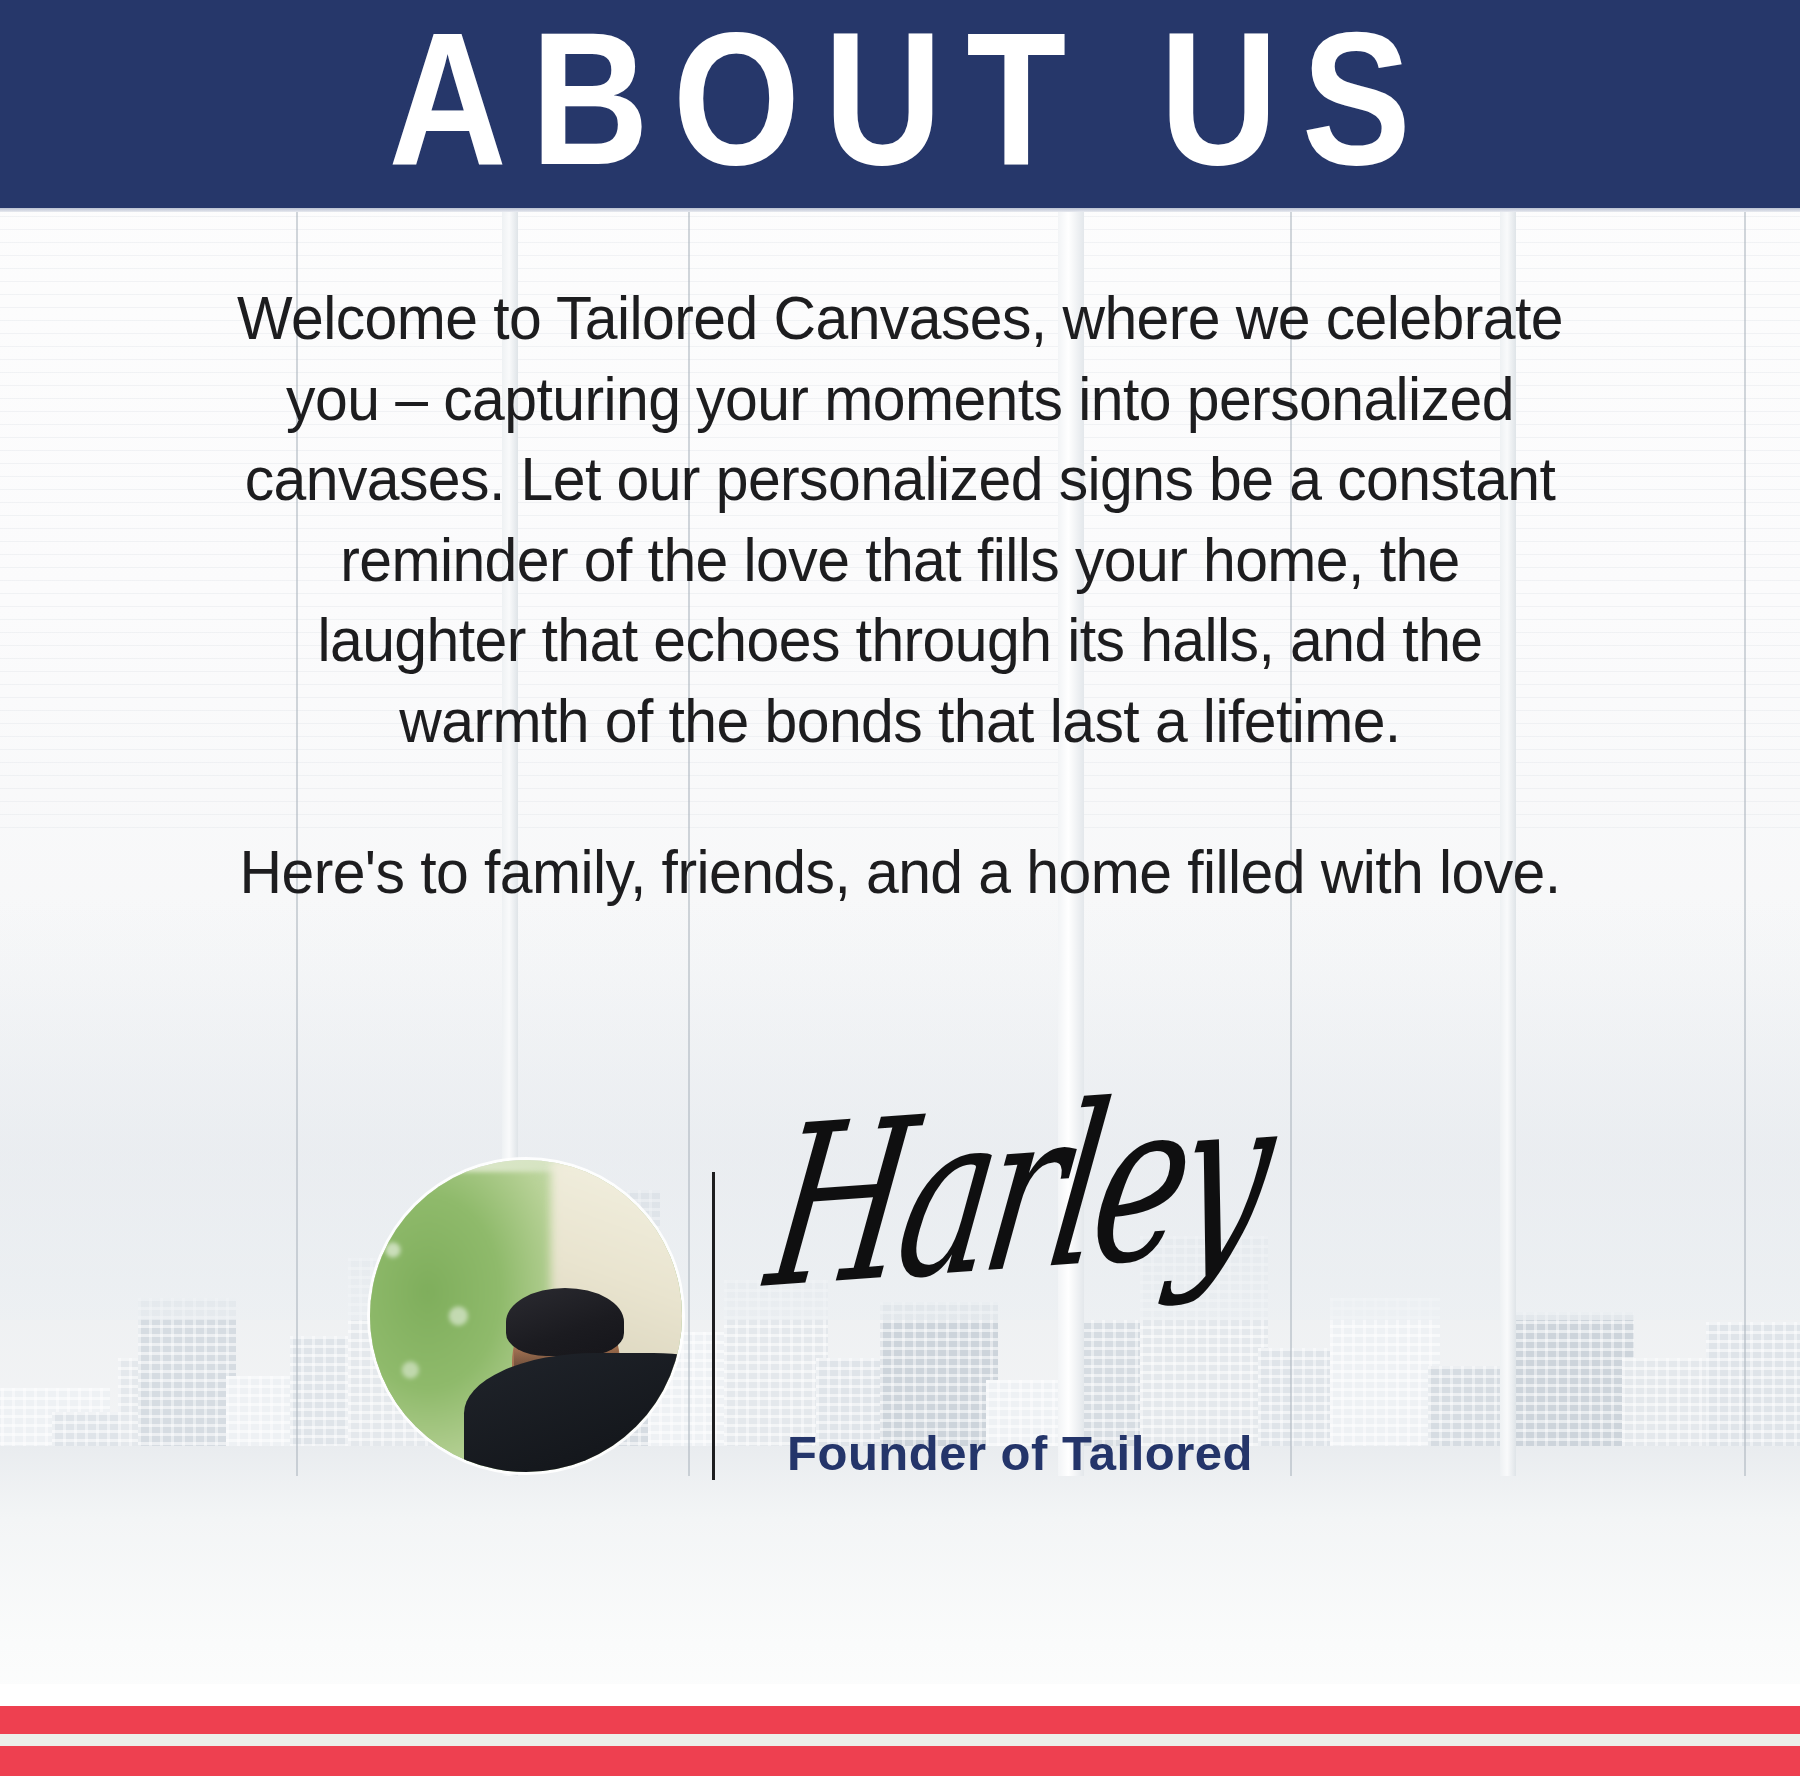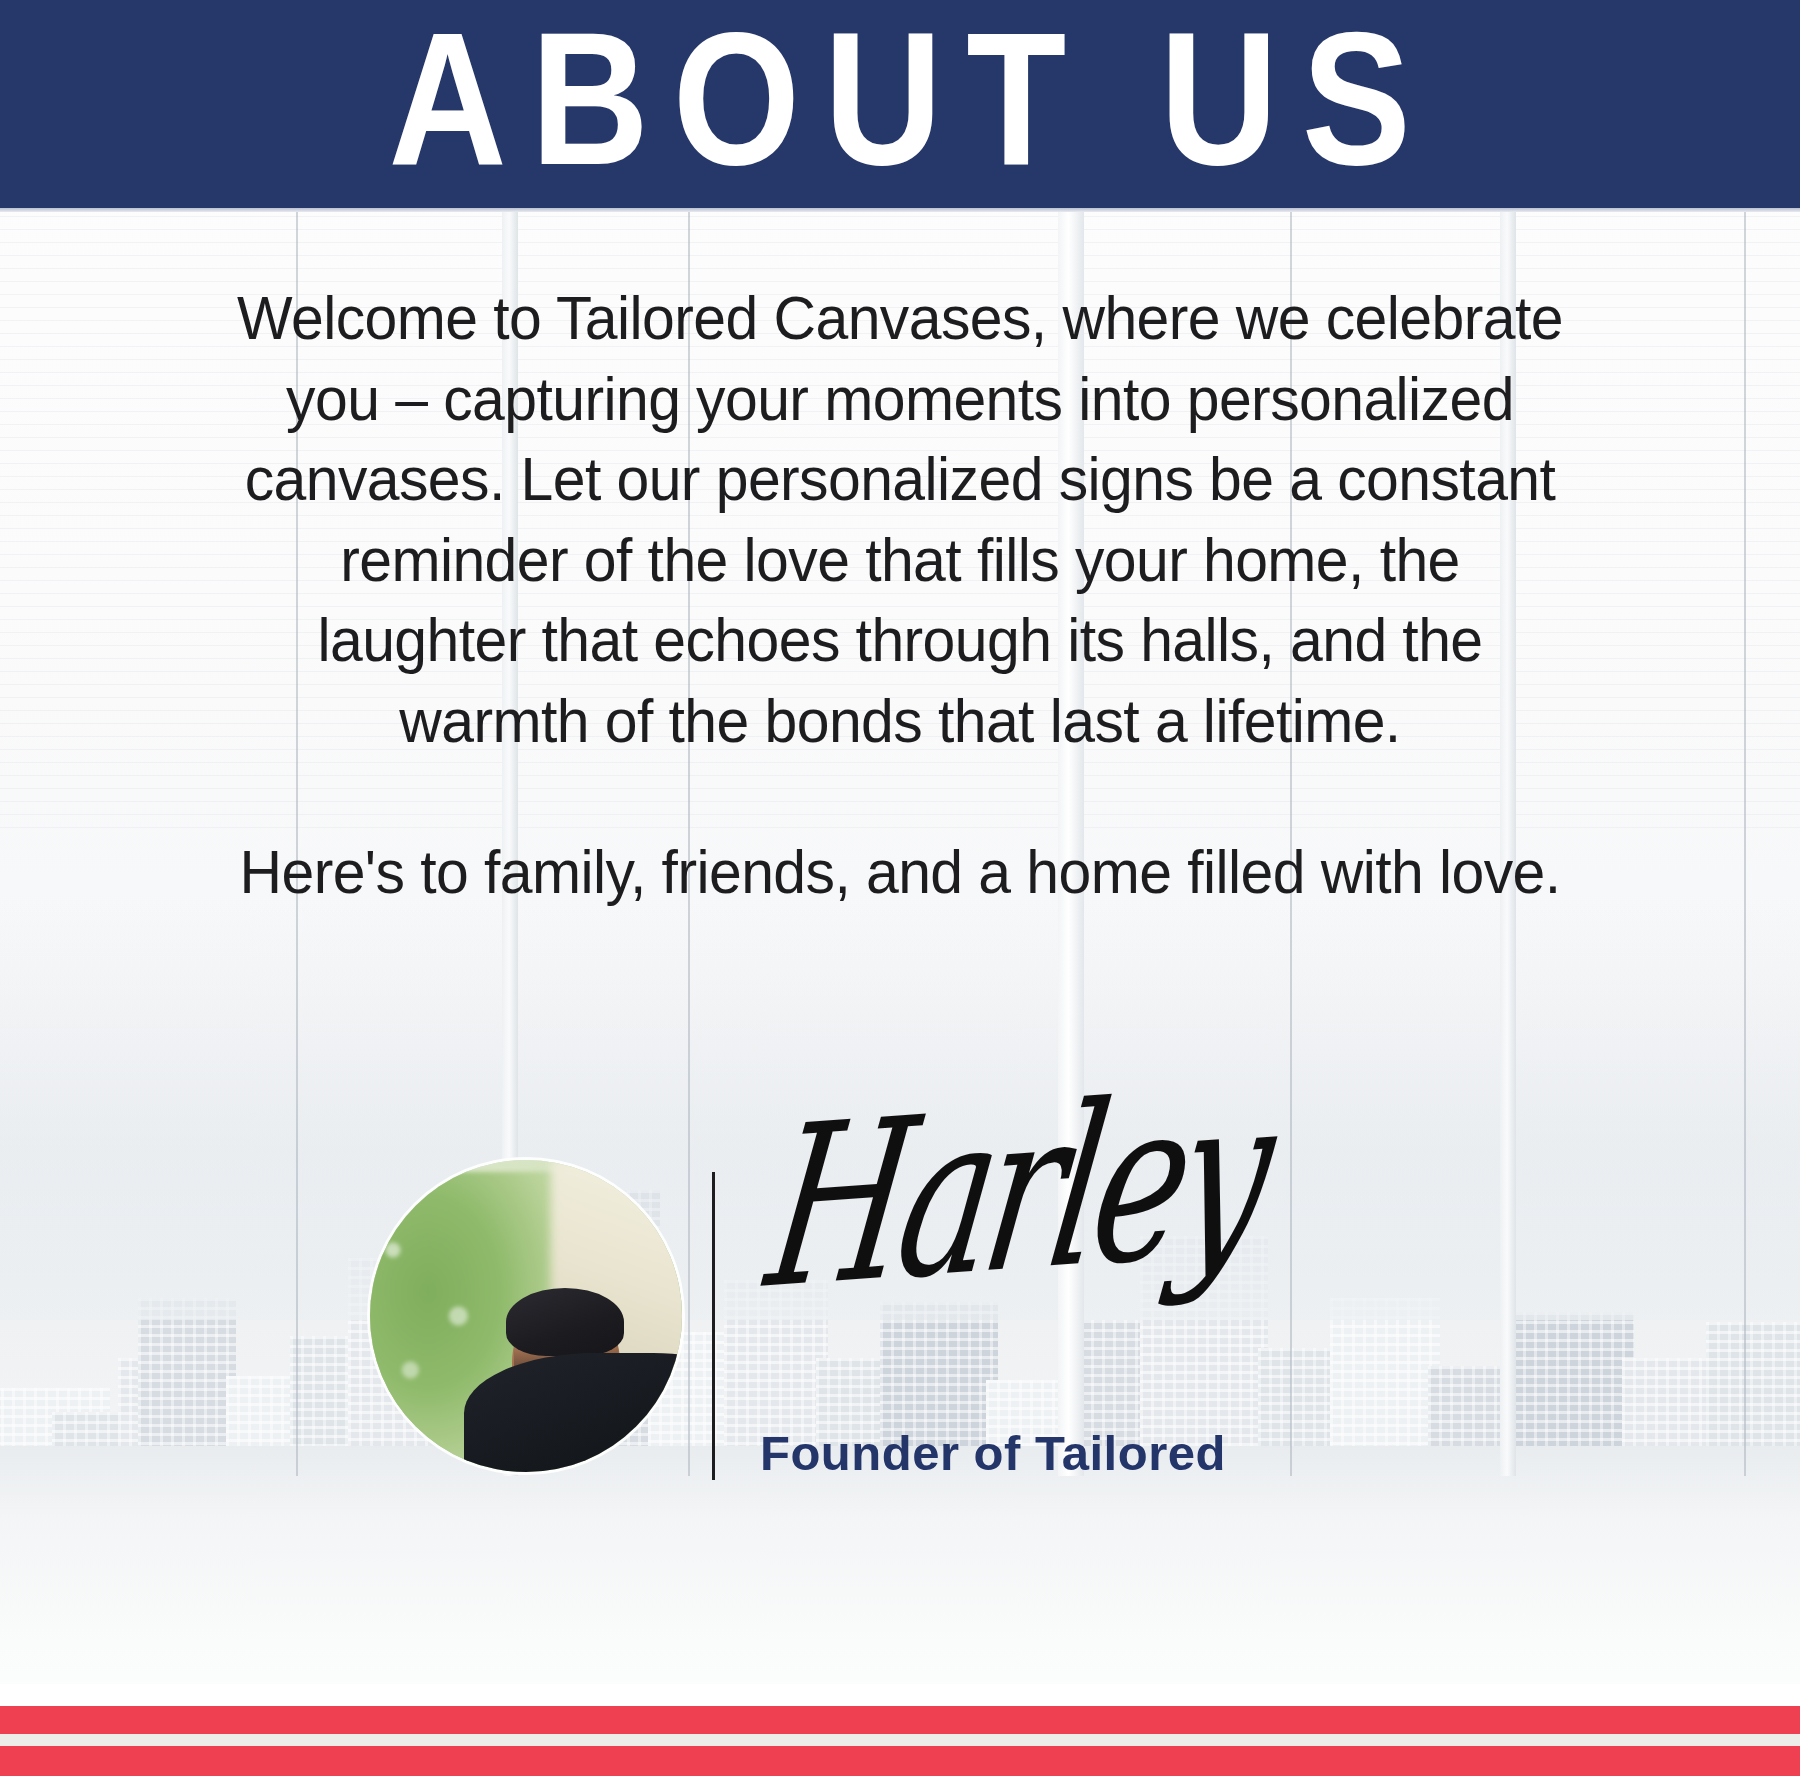--- a/index.html
+++ b/index.html
@@ -193,20 +193,21 @@
   
   #sig-role{
     position:absolute; left:400px; top:278px;
     width:520px;
     color:#24356a;
     font-family:"Liberation Sans", sans-serif;
     font-weight:700;
     font-size:49px;
     line-height:1.06;
     letter-spacing:.5px;
+    text-align:center;
   }
 
   
   #footer{ position:absolute; left:0; bottom:0; width:1800px; height:92px; z-index:9; }
   #footer .bar{ position:absolute; left:0; width:1800px; background:#ee4050; }
   #footer .bar-top{ top:22px; height:28px; }
   #footer .bar-gap{ top:50px; height:12px; background:#edeeea; }
   #footer .bar-bottom{ top:62px; height:30px; }
   #footer .bar-white{ top:0; height:22px; background:#ffffff; }
 </style>

